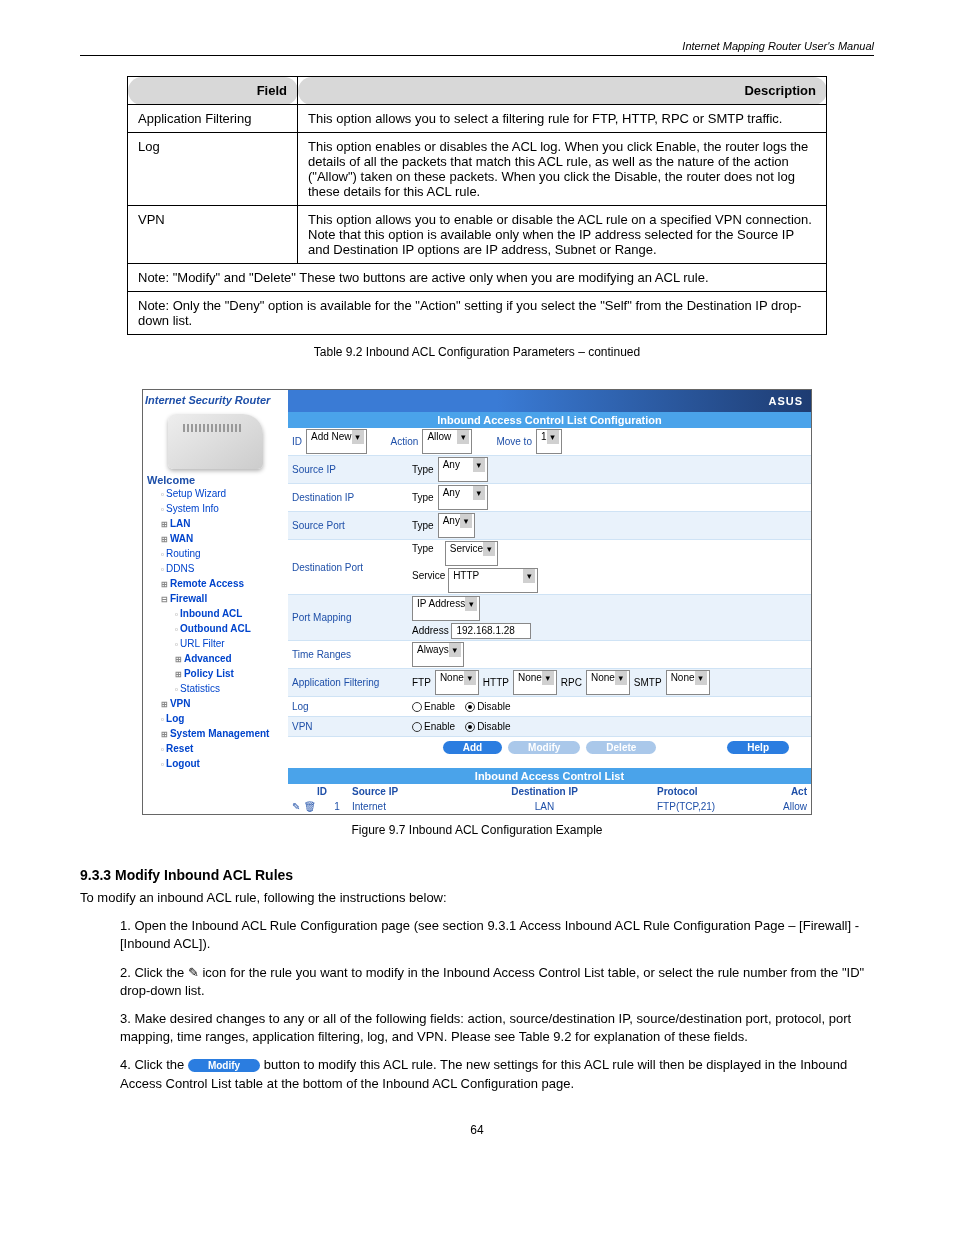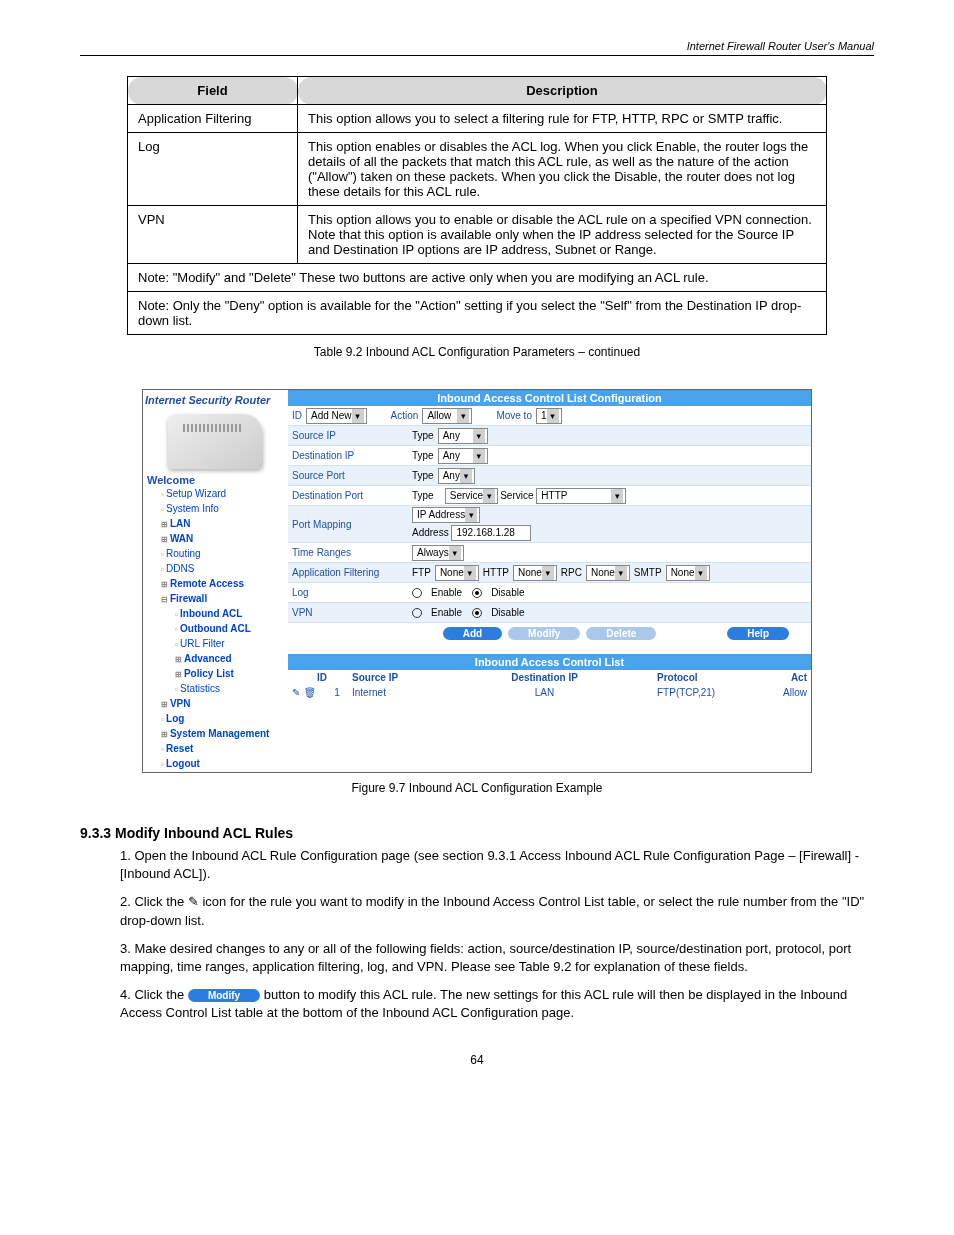--- a/index.html
+++ b/index.html
@@ -1,20 +1,20 @@
 <!DOCTYPE html>
 <html><head>
 <meta charset="utf-8">
 <style>
   * { box-sizing: border-box; margin: 0; padding: 0; }
   body { font-family: Arial, Helvetica, sans-serif; font-size: 13px; color: #000; background: #fff; width: 954px; margin: 0 auto; }
   .page { padding: 40px 80px 60px; position: relative; }
   table.field-table { width: 700px; border-collapse: collapse; margin: 0 auto 10px; border: 1.5px solid #000; }
   table.field-table th, table.field-table td { border: 1px solid #000; padding: 6px 10px; vertical-align: top; font-size: 13px; }
-  table.field-table th { background: #d8d8d8; font-weight: bold; text-align: center; border-radius: 14px; }
+  table.field-table th { background: #d8d8d8; font-weight: bold; text-align: right; border-radius: 14px; }
   table.field-table td.field-name { width: 170px; }
   .table-caption { text-align: center; font-size: 12px; margin-top: 6px; margin-bottom: 30px; }
   .screenshot { width: 670px; margin: 16px auto 8px; border: 1px solid #666; background: #fff; font-size: 10px; }
   .ss-top { display:flex; }
   .ss-left-col { width: 145px; background: #fff; }
   .ss-banner { height: 22px; background: linear-gradient(90deg,#3a7bd5 0%, #3a7bd5 40%, #1e3c72 100%); display:flex; justify-content:flex-end; align-items:center; padding-right:8px; }
   .asus-logo { color:#fff; font-weight:bold; font-size:11px; letter-spacing:1px; }
   .ss-title { color:#1e4fa8; font-weight:bold; font-style:italic; font-size:11px; padding:4px 2px; }
   .router-img { width: 95px; height: 55px; margin: 4px auto; background: linear-gradient(145deg,#eee,#ccc); border-radius: 8px 20px 5px 5px; box-shadow: 0 2px 4px rgba(0,0,0,0.3); position:relative; }
   .router-img::before { content:""; position:absolute; top:10px; left:15px; width:60px; height:8px; background: repeating-linear-gradient(90deg,#999 0 2px,transparent 2px 4px); }
@@ -25,24 +25,24 @@
   .nav .pm::before { content:"⊞ "; color:#888; font-size:8px; }
   .nav .mn::before { content:"⊟ "; color:#888; font-size:8px; }
   .nav .leaf::before { content:"▫ "; color:#888; font-size:8px; }
   .ss-right-col { flex:1; padding: 0; }
   .cfg-title { background:#4aa3ea; color:#fff; font-weight:bold; text-align:center; padding:2px 0; font-size:11px; }
   .cfg-table { width:100%; }
   .cfg-row { display:flex; border-bottom:1px solid #cfe3f5; align-items:center; min-height:20px; padding:1px 4px; font-size:10px; }
   .cfg-row.alt { background:#e9f2fb; }
   .cfg-label { width:120px; color:#1e4fa8; }
   .cfg-val { flex:1; color:#000; display:flex; gap:4px; align-items:center; flex-wrap:wrap; }
-  .dd { border:1px solid #888; background:#fff; padding:0 14px 0 4px; font-size:10px; position:relative; display:inline-block; min-width:50px; height:16px; line-height:14px; }
+  .dd { border:1px solid #888; background:#fff; padding:0 14px 0 4px; font-size:10px; position:relative; display:inline-block; min-width:50px; height:25px; line-height:14px; }
   .dd::after { content:"▾"; position:absolute; right:2px; top:0; background:#d0d0d0; width:12px; text-align:center; font-size:9px; }
   .inp { border:1px solid #888; background:#fff; padding:0 4px; font-size:10px; height:16px; line-height:14px; display:inline-block; min-width:80px; }
-  .radio { display:inline-flex; align-items:center; gap:9px; margin-right:6px; }
+  .radio { display:inline-flex; align-items:center; gap:2px; margin-right:6px; }
   .radio-dot { width:10px;height:10px;border:1px solid #333;border-radius:50%;display:inline-block;position:relative;}
   .radio-dot.checked::after {content:"";position:absolute;width:4px;height:4px;background:#000;border-radius:50%;top:2px;left:2px;}
   .btn-row { display:flex; justify-content:center; gap:6px; padding:4px 0; align-items:center; }
   .pill { border-radius:10px; padding:1px 20px; font-size:10px; color:#fff; font-weight:bold; }
   .pill.add { background:#2b7de0; }
   .pill.modify { background:#aac8ea; }
   .pill.delete { background:#aac8ea; }
   .pill.help { background:#2b7de0; margin-left:auto; }
   .list-head-row { display:flex; background:#fff; font-weight:bold; font-size:10px; padding:2px 4px; color:#1e4fa8; }
   .list-head-row span:nth-child(1){ width:60px; text-align:center;}
@@ -59,21 +59,21 @@
   .footer-num { text-align:center; font-size:12px; margin-top: 30px; }
   .topbar { display:flex; justify-content:flex-end; font-size:11px; font-style:italic; padding-bottom:3px; }
   .topbar .chap { }
   .hr { border:none; border-top:1px solid #000; margin-bottom:20px;}
 </style>
 </head>
 <body>
 
 <div class="page">
   <div class="topbar">
-      <span class="chap">Internet Firewall Router User's Manual</span>
+      <span class="chap">Internet Mapping Router User's Manual</span>
     </div>
   <hr class="hr">
 
   <table class="field-table">
     <thead>
       <tr>
         <th>Field</th>
         <th>Description</th>
       </tr>
     </thead>
@@ -128,20 +128,23 @@
           <div class="sub pm" style="font-weight:bold">Policy List</div>
           <div class="sub leaf">Statistics</div>
           <div class="item pm" style="font-weight:bold">VPN</div>
           <div class="item leaf" style="font-weight:bold">Log</div>
           <div class="item pm" style="font-weight:bold">System Management</div>
           <div class="item leaf" style="font-weight:bold">Reset</div>
           <div class="item leaf" style="font-weight:bold">Logout</div>
         </div>
       </div>
       <div class="ss-right-col">
+        <div class="ss-banner">
+            <span class="asus-logo">ASUS</span>
+          </div>
         <div class="cfg-title">Inbound Access Control List Configuration</div>
         <div class="cfg-table">
           <div class="cfg-row">
             <div class="cfg-val">
               <span class="cfg-label" style="width:auto">ID</span>
               <span class="dd">Add New</span>
               <span style="margin-left:20px;color:#1e4fa8">Action</span>
               <span class="dd">Allow</span>
               <span style="margin-left:20px;color:#1e4fa8">Move to</span>
               <span class="dd" style="min-width:25px">1</span>
@@ -163,21 +166,21 @@
             </div>
           <div class="cfg-row alt">
               <div class="cfg-label">Source Port</div>
             <div class="cfg-val">
                 <span>Type</span> 
                 <span class="dd" style="min-width:35px">Any</span>
               </div>
             </div>
           <div class="cfg-row">
               <div class="cfg-label">Destination Port</div>
-            <div class="cfg-val" style="align-items:flex-start;gap:2px;">
+            <div class="cfg-val" style="flex-direction:column;align-items:flex-start;gap:2px;">
               <div><span>Type</span> &nbsp;&nbsp;&nbsp;<span class="dd">Service</span></div>
               <div><span>Service</span> <span class="dd" style="min-width:90px">HTTP</span></div>
             </div>
             </div>
           <div class="cfg-row alt">
               <div class="cfg-label">Port Mapping</div>
             <div class="cfg-val" style="flex-direction:column;align-items:flex-start;gap:2px;">
               <span class="dd">IP Address</span>
               <div><span>Address</span> <span class="inp">192.168.1.28</span></div>
             </div>
@@ -254,20 +257,21 @@
             <span style="width:50px;text-align:right">Allow</span>
           </div>
         </div>
       </div>
     </div>
   </div>
   <div class="fig-caption">Figure 9.7 Inbound ACL Configuration Example</div>
 
   <h3 class="sec">9.3.3 Modify Inbound ACL Rules</h3>
   <div class="body-text">
+    <p>To modify an inbound ACL rule, following the instructions below:</p>
     <p class="indent">1. Open the Inbound ACL Rule Configuration page (see section 9.3.1 Access Inbound ACL Rule Configuration Page – [Firewall] - [Inbound ACL]).</p>
     <p class="indent">2. Click the ✎ icon for the rule you want to modify in the Inbound Access Control List table, or select the rule number from the "ID" drop-down list.</p>
     <p class="indent">3. Make desired changes to any or all of the following fields: action, source/destination IP, source/destination port, protocol, port mapping, time ranges, application filtering, log, and VPN. Please see Table 9.2 for explanation of these fields.</p>
     <p class="indent">
       <span>4. Click the </span>
       <span class="pill modify" style="background:#2b7de0;font-size:10px;">Modify</span>
       <span> button to modify this ACL rule. The new settings for this ACL rule will then be displayed in the Inbound Access Control List table at the bottom of the Inbound ACL Configuration page.</span>
     </p>
   </div>
 

